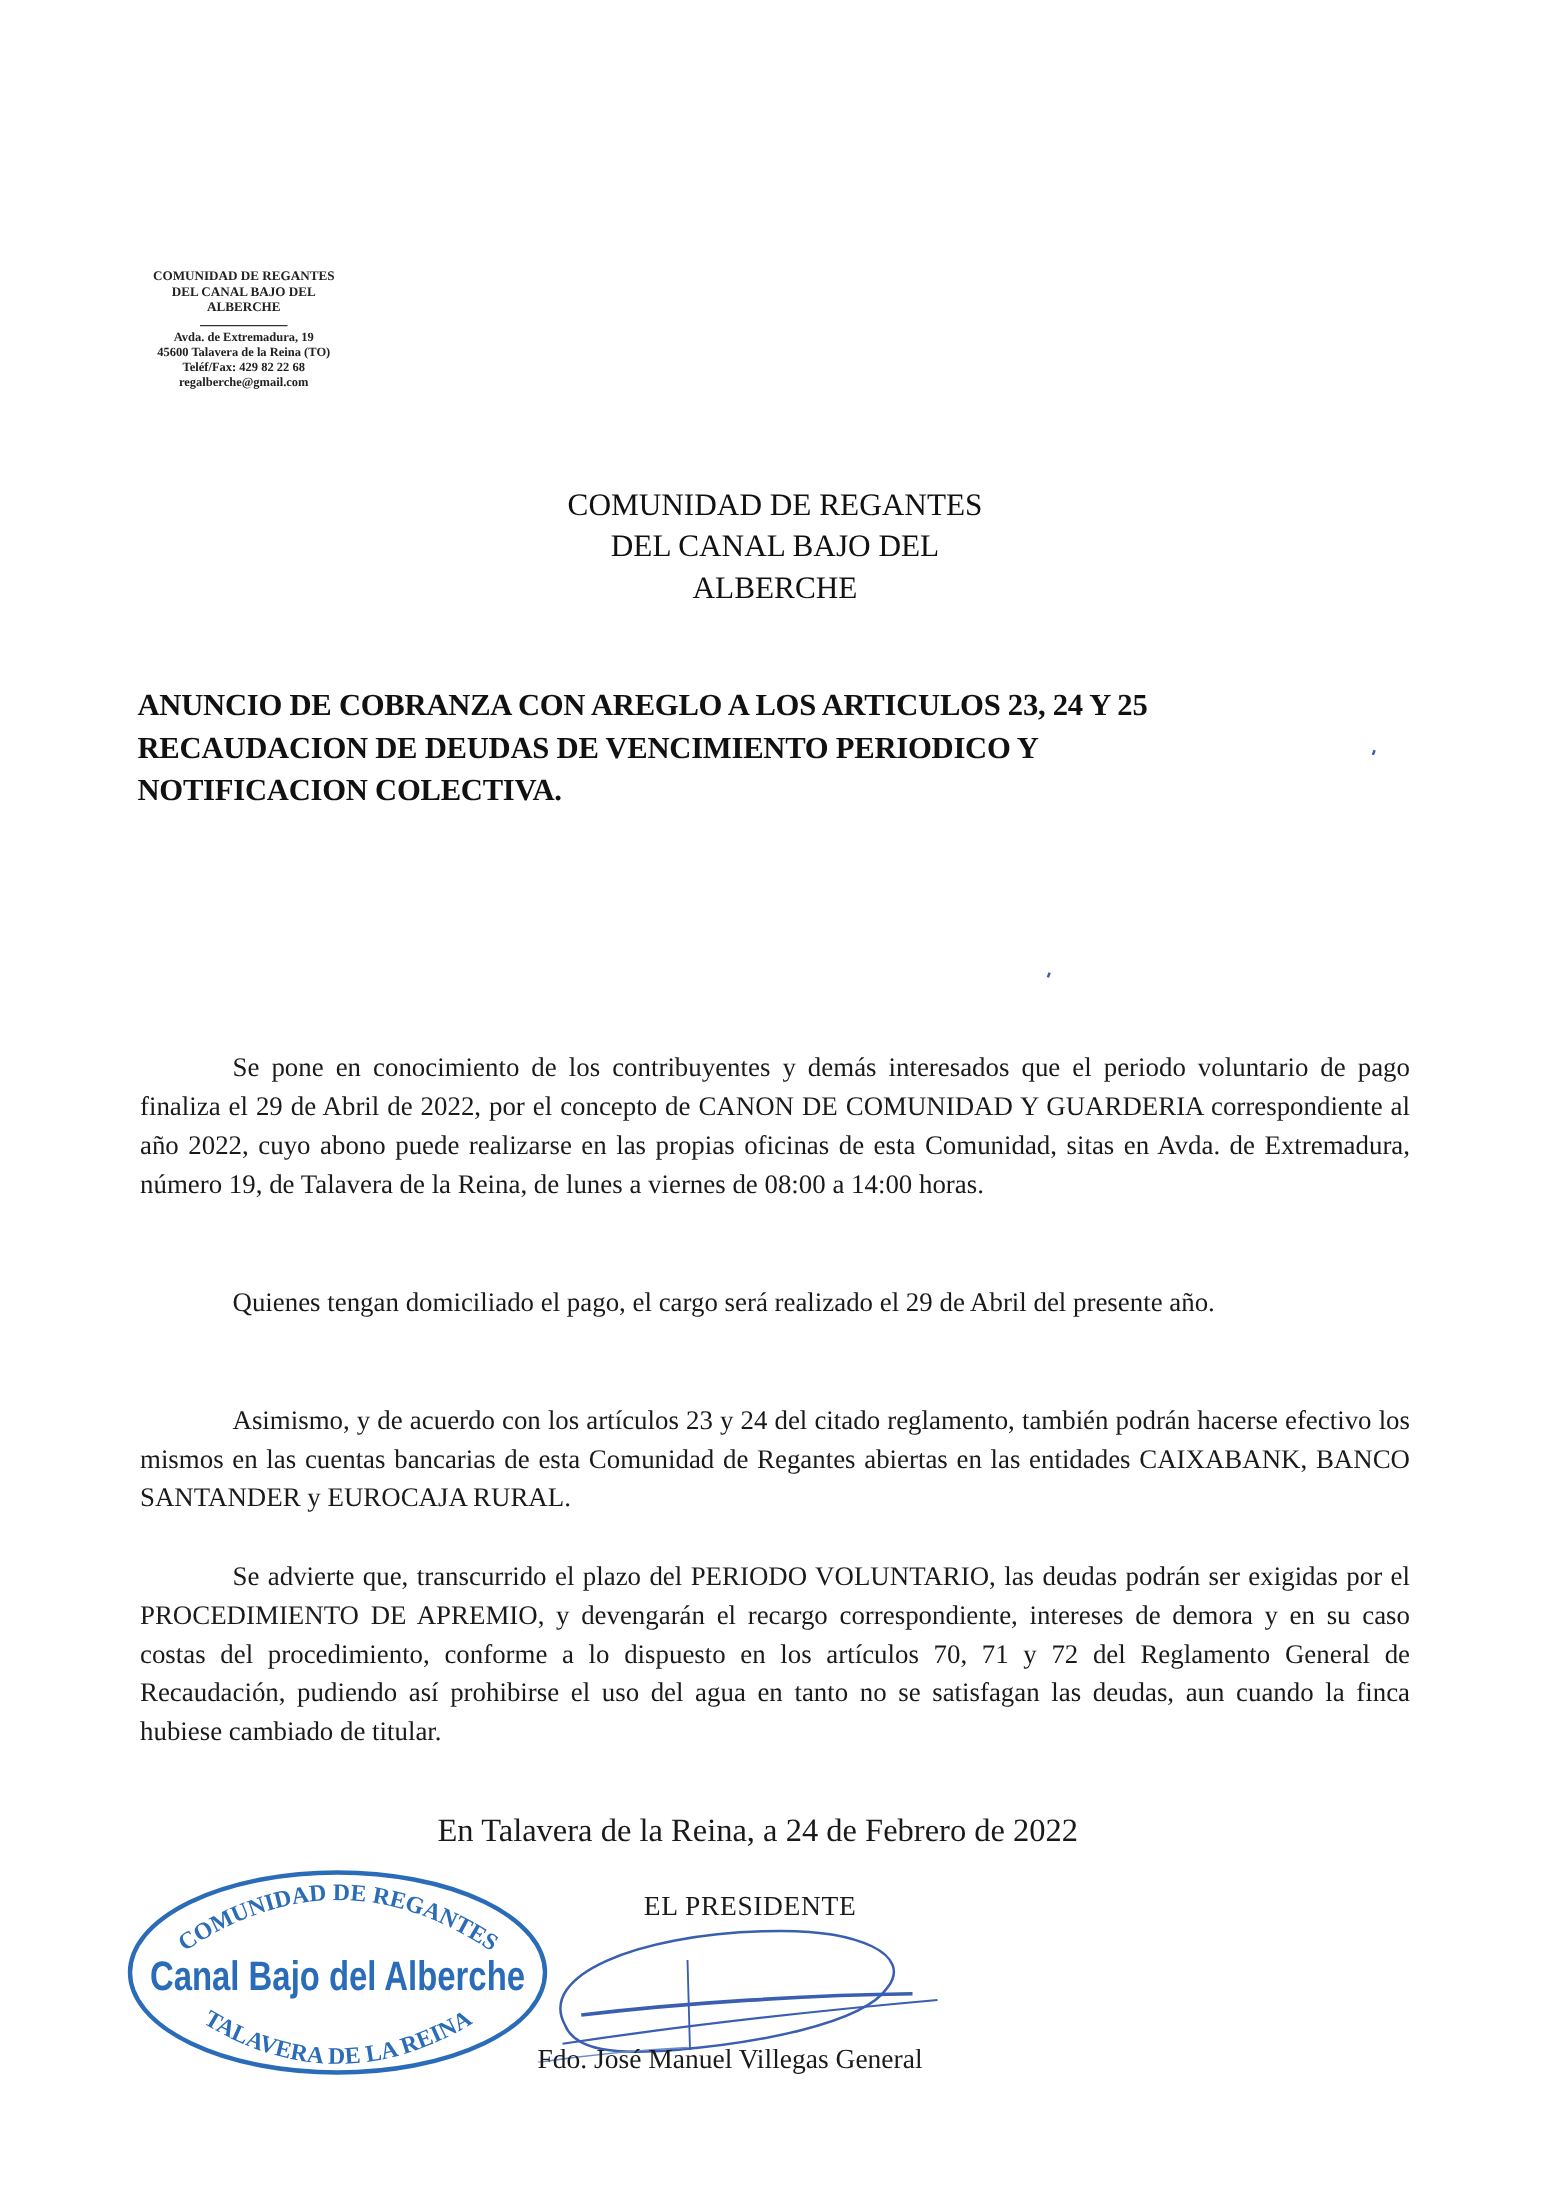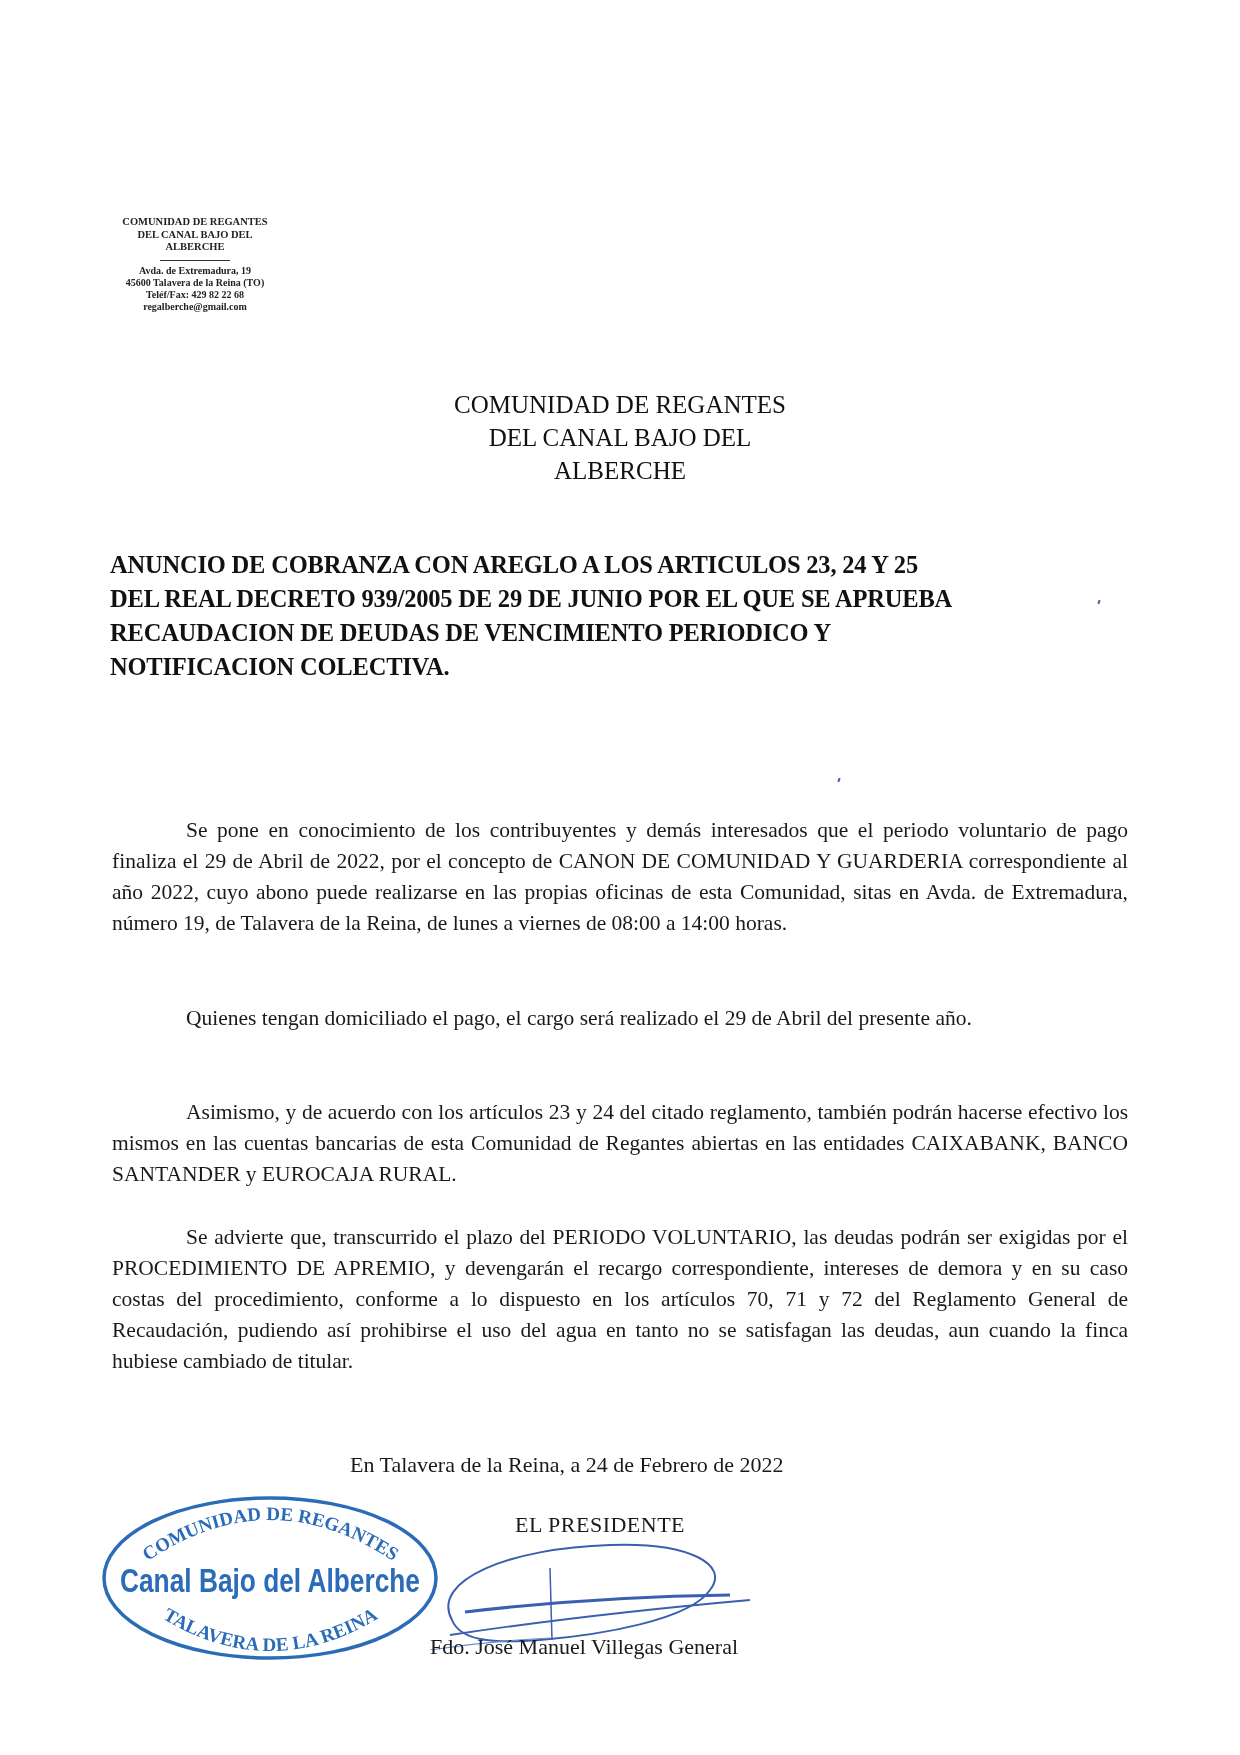--- a/index.html
+++ b/index.html
@@ -6,28 +6,28 @@
     body { width: 1240px; height: 1755px; position: relative; overflow: hidden; color: #1a1a1a; font-family: "Liberation Serif", serif; }
 
     .letterhead { position: absolute; left: 90px; top: 216px; width: 210px; text-align: center; font-family: "Liberation Serif", serif; font-weight: bold; font-size: 10.5px; line-height: 12.5px; color: #222; }
     .letterhead .rule { width: 70px; height: 1px; background: #333; margin: 6px auto 4px auto; }
     .letterhead .addr { font-size: 10px; line-height: 12px; }
 
     .org-title { position: absolute; left: 0; width: 1240px; top: 388px; text-align: center; font-family: "Liberation Serif", serif; font-size: 25px; line-height: 33px; color: #111; }
 
     .announcement { position: absolute; left: 110px; width: 1020px; top: 548px; text-align: left; font-family: "Liberation Serif", serif; font-weight: bold; font-size: 24.5px; line-height: 34px; color: #111; letter-spacing: -0.2px; }
 
-    .body { position: absolute; left: 112px; width: 1016px; font-family: "Liberation Serif", serif; font-size: 21.5px; line-height: 31px; color: #1a1a1a; text-align: justify; }
+    .body { position: absolute; left: 112px; width: 1016px; font-family: "Liberation Serif", serif; font-size: 21.5px; line-height: 31px; color: #1a1a1a; text-align: justify; margin-top: 24px; }
     .body p { margin: 0; text-indent: 74px; }
     .p1 { top: 815px; }
     .p2 { top: 1003px; }
     .p3 { top: 1097px; }
     .p4 { top: 1222px; }
 
-    .place-date { position: absolute; left: 350px; top: 1450px; font-size: 22px; line-height: 30px; color: #1a1a1a; text-align: right; }
+    .place-date { position: absolute; left: 350px; top: 1450px; font-size: 26px; line-height: 30px; color: #1a1a1a; text-align: right; }
     .president-title { position: absolute; left: 515px; top: 1510px; font-size: 22px; line-height: 30px; letter-spacing: 0.5px; color: #1a1a1a; }
     .signed-name { position: absolute; left: 430px; top: 1632px; font-size: 22px; line-height: 30px; color: #1a1a1a; }
 
     .stamp { position: absolute; left: 98px; top: 1490px; width: 345px; height: 170px; }
     .signature { position: absolute; left: 430px; top: 1540px; width: 330px; height: 110px; }
 
     .speck { position: absolute; width: 2px; height: 4px; background: #3a5fa8; transform: rotate(20deg); }
   </style>
 </head>
 <body>
@@ -44,21 +44,20 @@
 </div>
 
 <div class="org-title">
   <div>COMUNIDAD DE REGANTES</div>
   <div>DEL CANAL BAJO DEL</div>
   <div>ALBERCHE</div>
 </div>
 
 <div class="announcement">
   <div>ANUNCIO DE COBRANZA CON AREGLO A LOS ARTICULOS 23, 24 Y 25</div>
-  <div>DEL REAL DECRETO 939/2005 DE 29 DE JUNIO POR EL QUE SE APRUEBA</div>
   <div>RECAUDACION DE DEUDAS DE VENCIMIENTO PERIODICO Y</div>
   <div>NOTIFICACION COLECTIVA.</div>
 </div>
 
 <div class="speck" style="left:1098px; top:600px;"></div>
 <div class="speck" style="left:838px; top:778px;"></div>
 
 <div class="body p1">
   <p>Se pone en conocimiento de los contribuyentes y demás interesados que el periodo voluntario de pago finaliza el 29 de Abril de 2022, por el concepto de CANON DE COMUNIDAD Y GUARDERIA correspondiente al año 2022, cuyo abono puede realizarse en las propias oficinas de esta Comunidad, sitas en Avda. de Extremadura, número 19, de Talavera de la Reina, de lunes a viernes de 08:00 a 14:00 horas.</p>
 </div>

